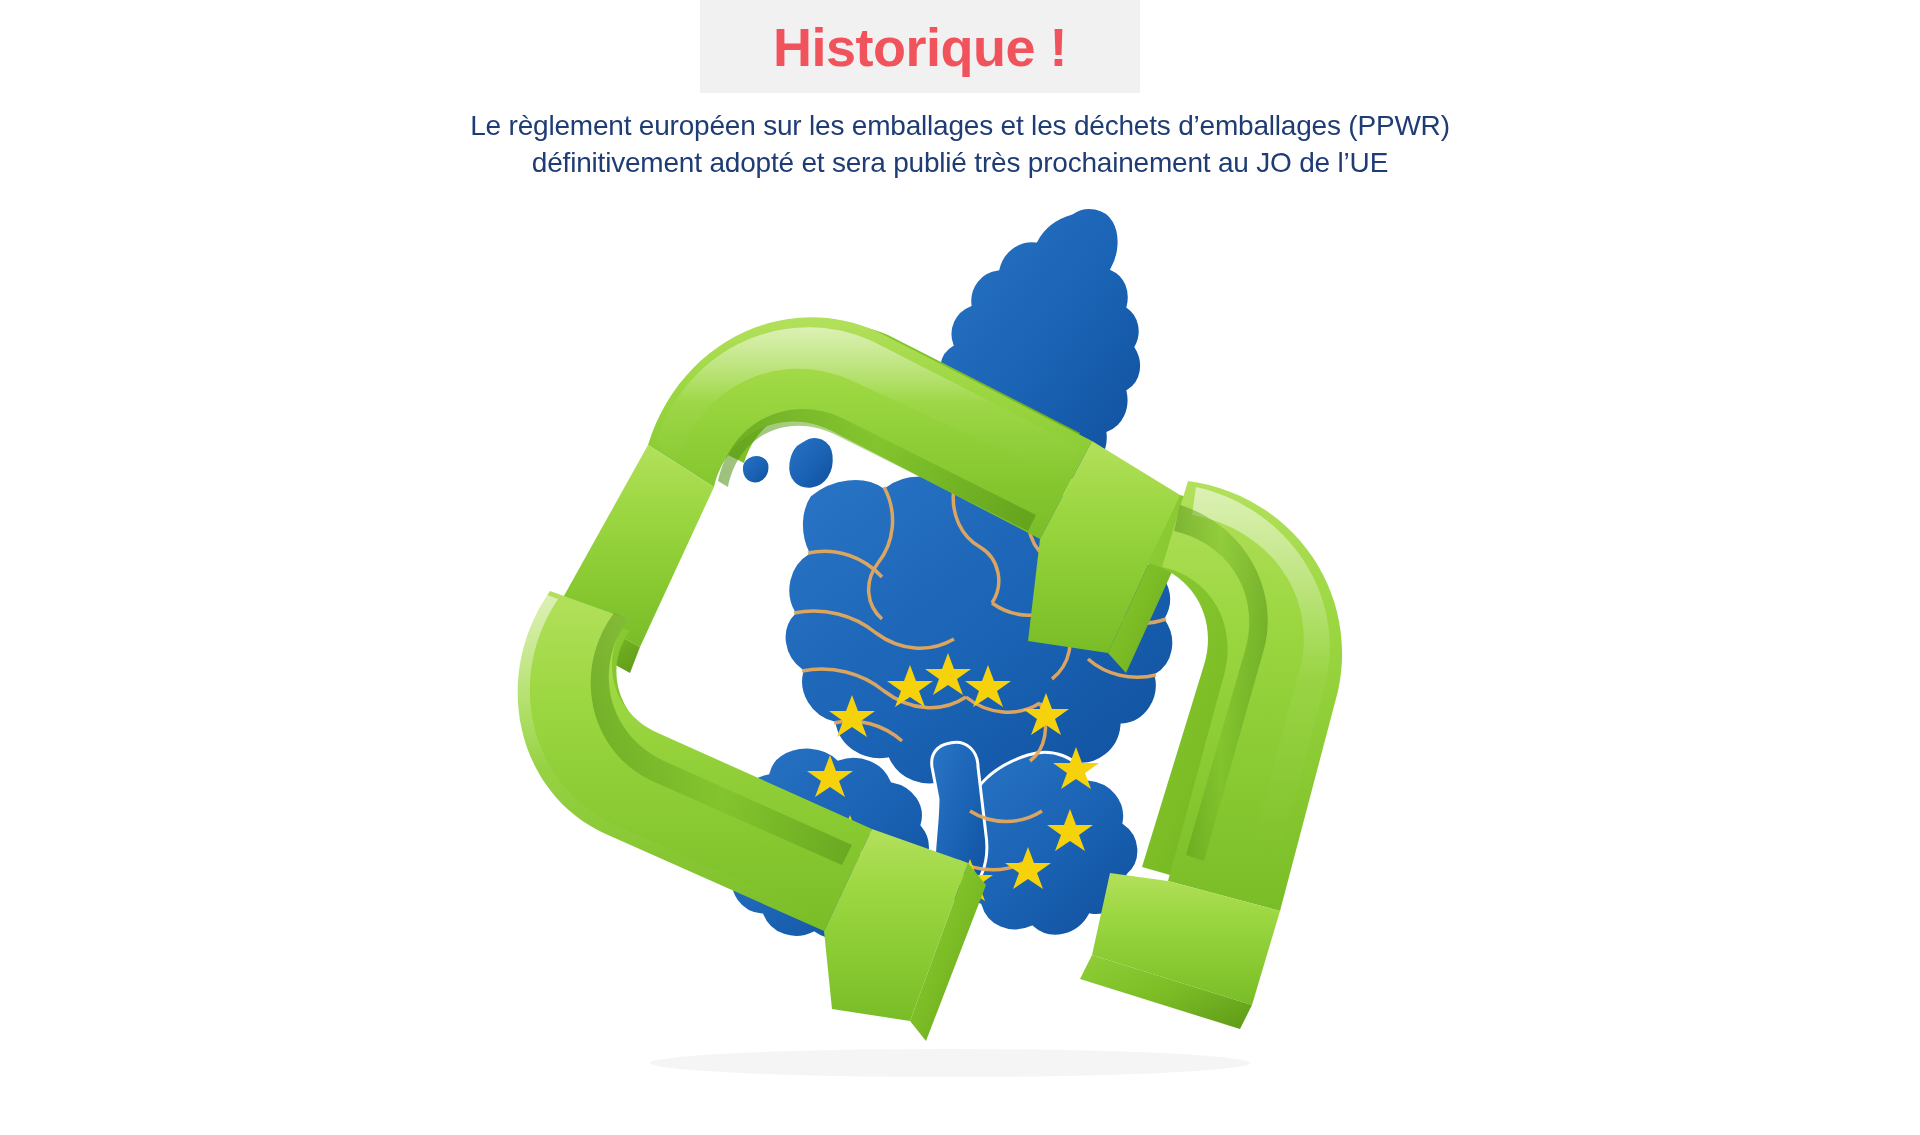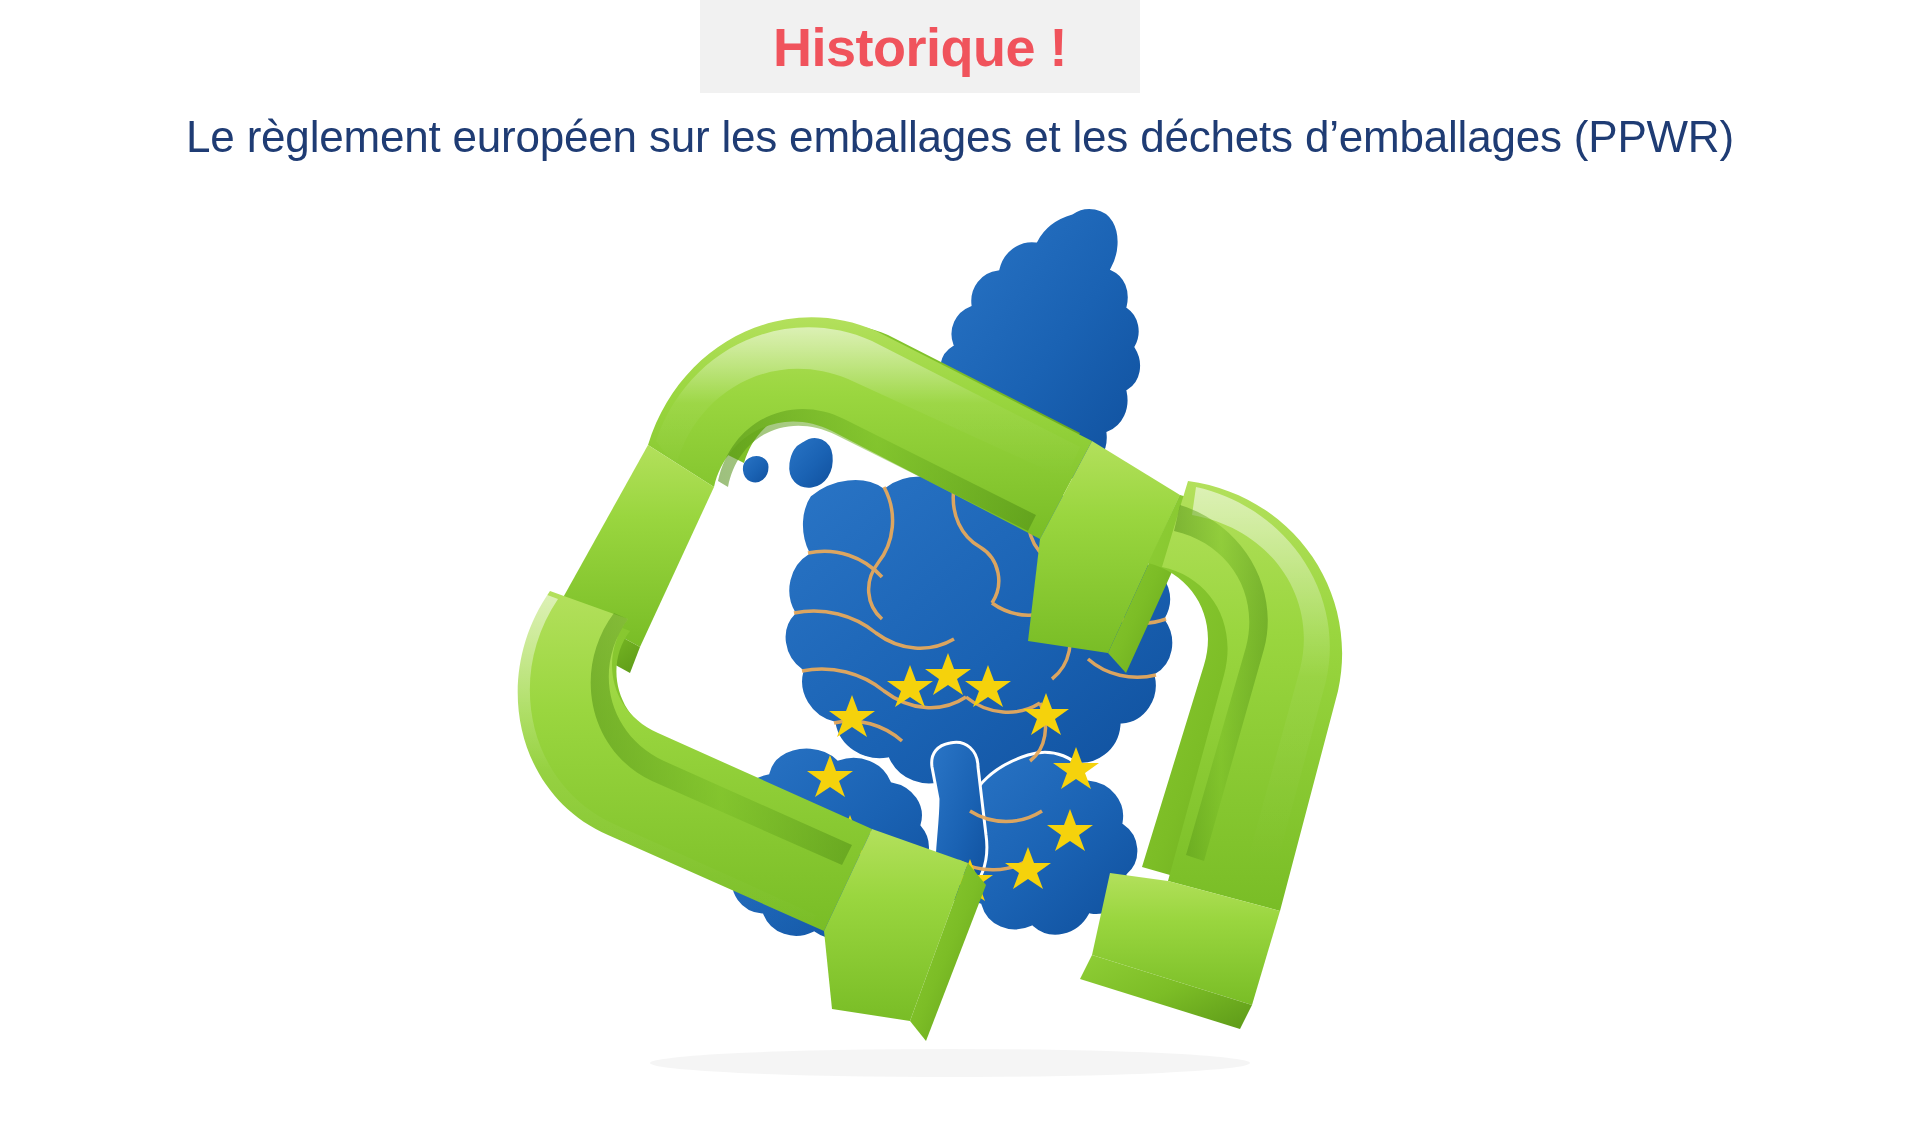--- a/index.html
+++ b/index.html
@@ -48,21 +48,21 @@
 
   
   .subtitle {
     position: absolute;
     left: 0;
     top: 108px;
     width: 1920px;
     text-align: center;
     color: #1f3c74;
     font-family: "Liberation Sans", sans-serif;
-    font-size: 44px;
+    font-size: 28px;
     font-weight: 400;
     line-height: 1.32;
     letter-spacing: -0.2px;
   }
   .subtitle .line {
     display: block;
     white-space: nowrap;
   }
 
   
@@ -83,20 +83,21 @@
 <body>
 
 <div class="slide">
 
   <div class="title-band">
     <div class="title-text">Historique !</div>
   </div>
 
   <div class="subtitle">
     <span class="line">Le règlement européen sur les emballages et les déchets d’emballages (PPWR)</span>
+    <span class="line">définitivement adopté et sera publié très prochainement au JO de l’UE</span>
   </div>
 
   <div class="artwork">
     <svg viewBox="0 0 960 900" xmlns="http://www.w3.org/2000/svg">
       <defs>
 
         <linearGradient id="gTopFace" x1="0" y1="0" x2="0" y2="1">
           <stop offset="0" stop-color="#b3e05c"></stop>
           <stop offset="0.35" stop-color="#9ad63f"></stop>
           <stop offset="1" stop-color="#79bd26"></stop>

